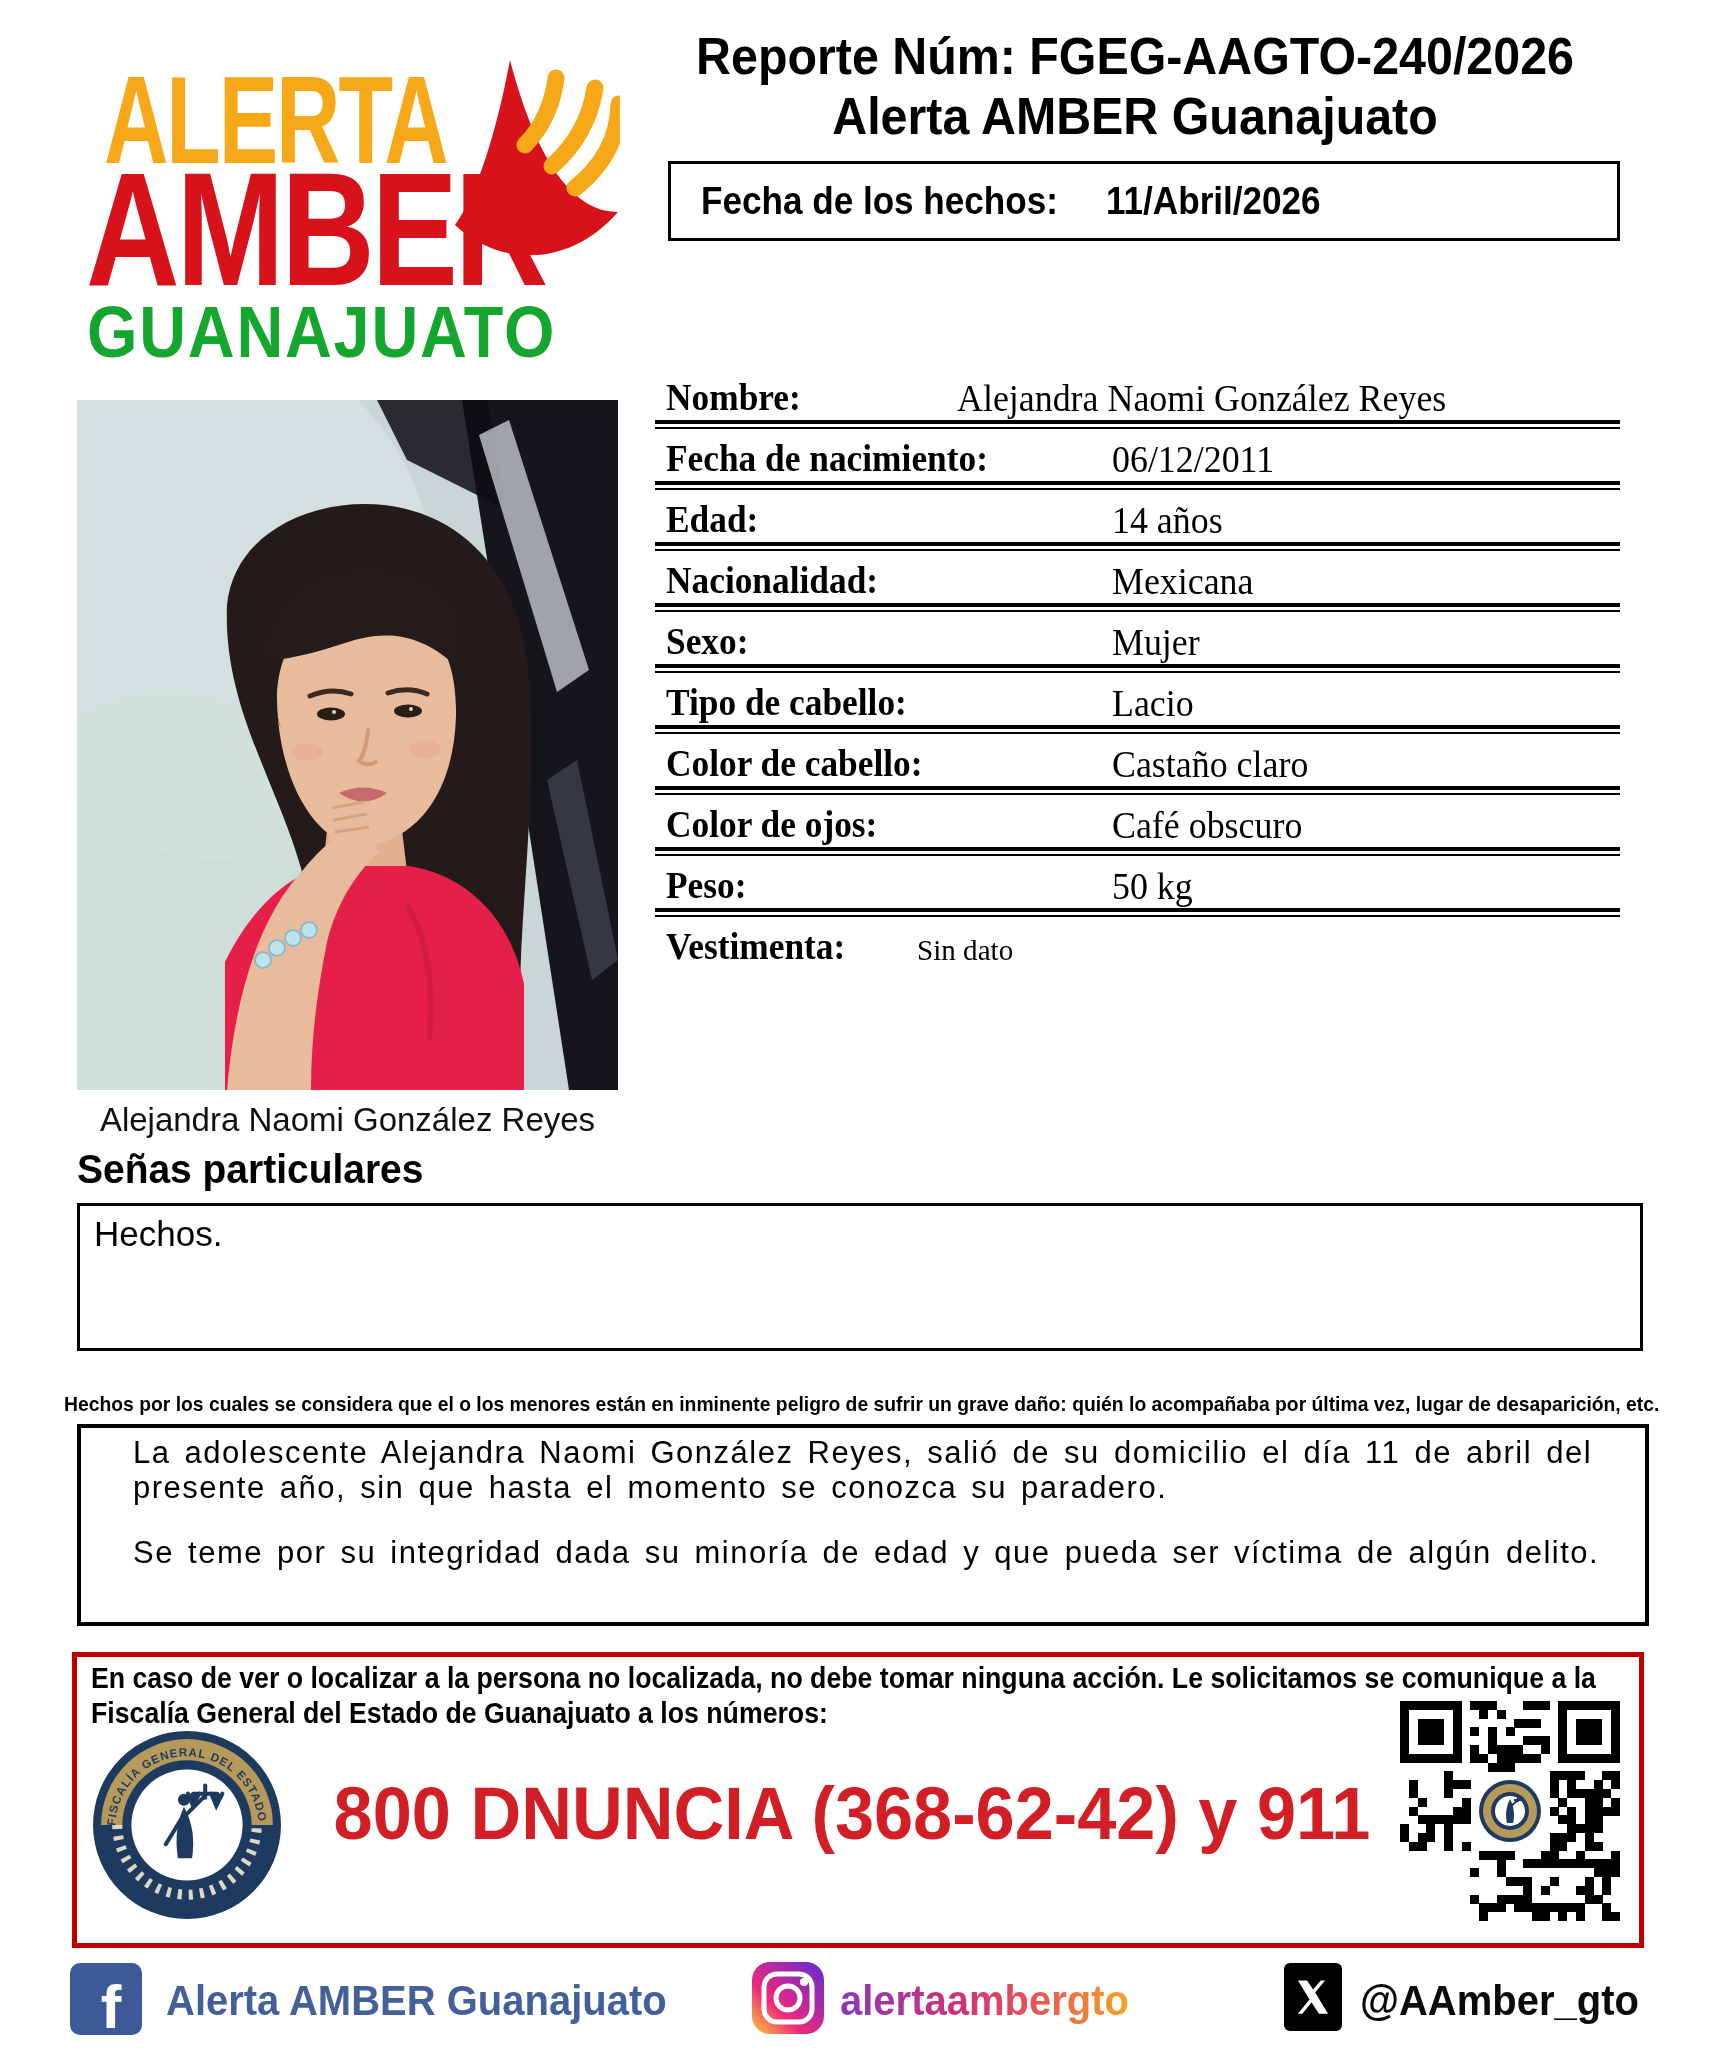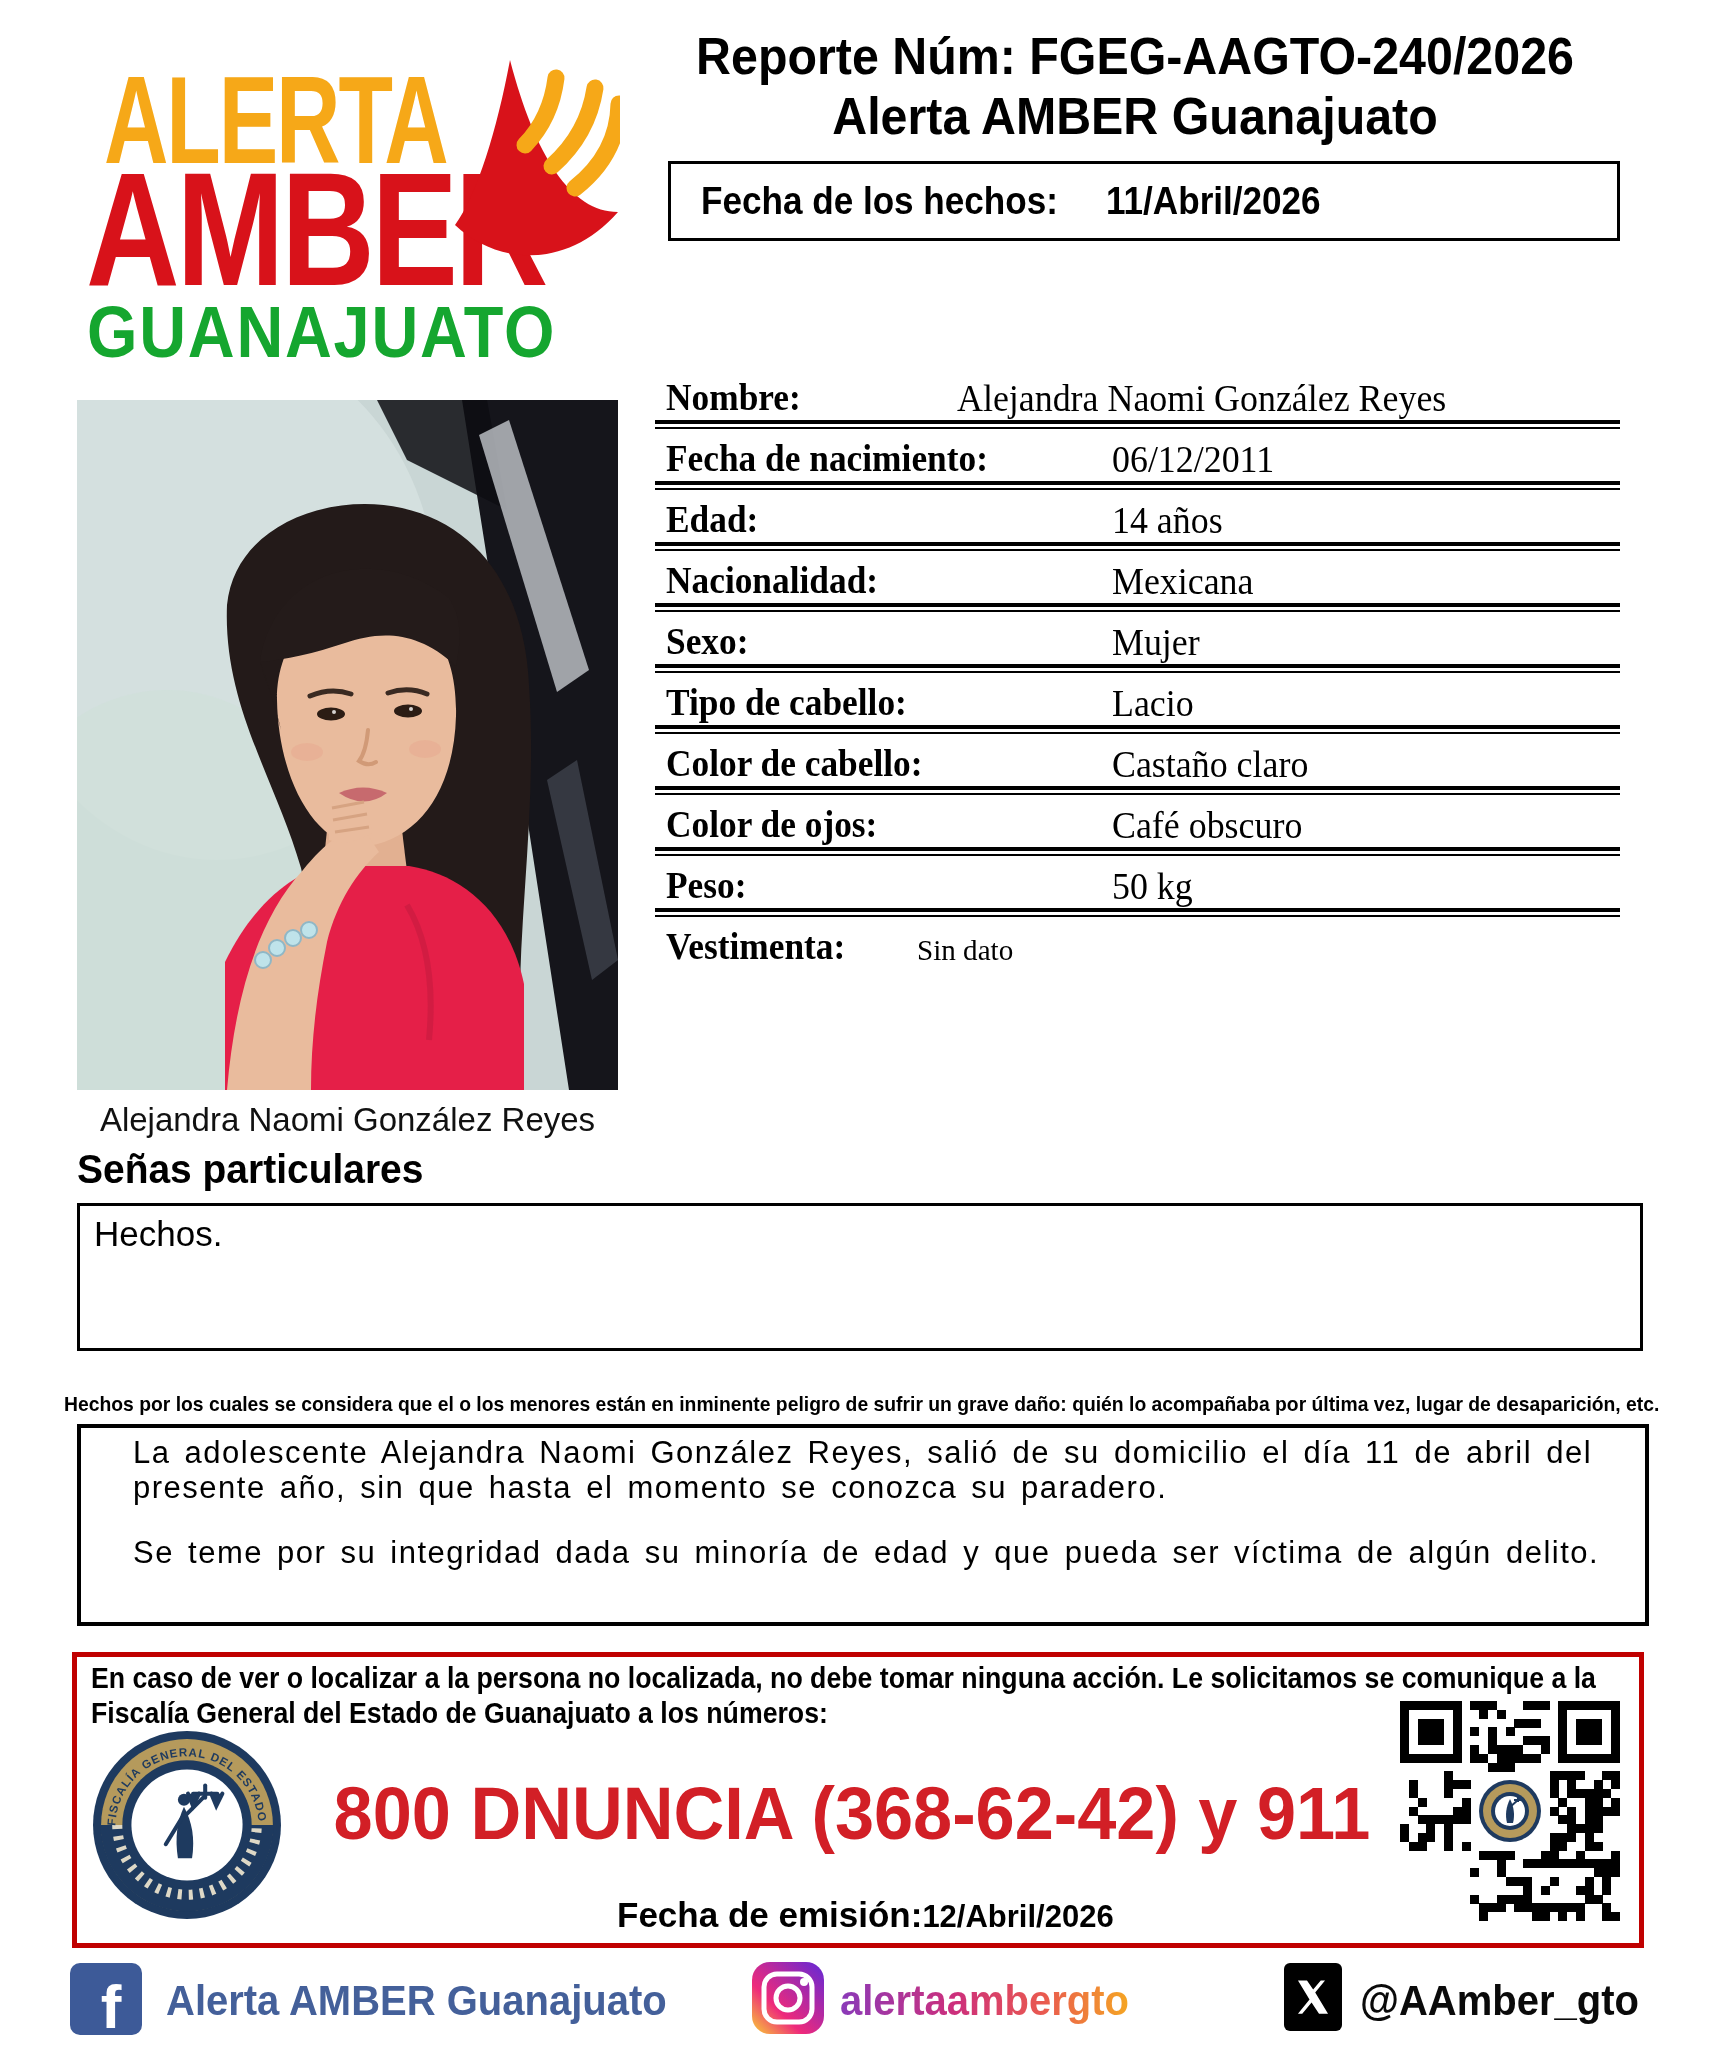--- a/index.html
+++ b/index.html
@@ -254,23 +254,20 @@
         <path d="M113,56 L113,68"></path>
         <path d="M101,64 L125,64"></path>
         <path d="M96,64 L101,76 L107,64" fill="#1E3A5F"></path>
         <path d="M119,64 L124,76 L130,64" fill="#1E3A5F"></path>
         <path d="M90,88 L74,114"></path>
       </g>
     </svg>
 
     <div class="phone">800 DNUNCIA (368-62-42) y 911</div>
 
-    <div class="emission">
-      <span class="el">Fecha de emisión:</span><span class="ev">12/Abril/2026</span>
-    </div>
 
     <div class="qr">
       <span><i style="left:70.4px;top:0.0px"></i><i style="left:79.2px;top:0.0px"></i><i style="left:88.0px;top:0.0px"></i><i style="left:123.2px;top:0.0px"></i><i style="left:132.0px;top:0.0px"></i><i style="left:140.8px;top:0.0px"></i><i style="left:79.2px;top:8.8px"></i><i style="left:96.8px;top:8.8px"></i><i style="left:114.4px;top:17.6px"></i><i style="left:123.2px;top:17.6px"></i><i style="left:132.0px;top:17.6px"></i><i style="left:70.4px;top:26.4px"></i><i style="left:88.0px;top:26.4px"></i><i style="left:105.6px;top:26.4px"></i><i style="left:88.0px;top:35.2px"></i><i style="left:123.2px;top:35.2px"></i><i style="left:132.0px;top:35.2px"></i><i style="left:140.8px;top:35.2px"></i><i style="left:70.4px;top:44.0px"></i><i style="left:88.0px;top:44.0px"></i><i style="left:96.8px;top:44.0px"></i><i style="left:105.6px;top:44.0px"></i><i style="left:114.4px;top:44.0px"></i><i style="left:140.8px;top:44.0px"></i><i style="left:70.4px;top:52.8px"></i><i style="left:79.2px;top:52.8px"></i><i style="left:96.8px;top:52.8px"></i><i style="left:105.6px;top:52.8px"></i><i style="left:114.4px;top:52.8px"></i><i style="left:123.2px;top:52.8px"></i><i style="left:132.0px;top:52.8px"></i><i style="left:88.0px;top:61.6px"></i><i style="left:96.8px;top:61.6px"></i><i style="left:105.6px;top:61.6px"></i><i style="left:44.0px;top:70.4px"></i><i style="left:149.6px;top:70.4px"></i><i style="left:158.4px;top:70.4px"></i><i style="left:167.2px;top:70.4px"></i><i style="left:176.0px;top:70.4px"></i><i style="left:202.4px;top:70.4px"></i><i style="left:211.2px;top:70.4px"></i><i style="left:8.8px;top:79.2px"></i><i style="left:44.0px;top:79.2px"></i><i style="left:52.8px;top:79.2px"></i><i style="left:61.6px;top:79.2px"></i><i style="left:149.6px;top:79.2px"></i><i style="left:167.2px;top:79.2px"></i><i style="left:193.6px;top:79.2px"></i><i style="left:211.2px;top:79.2px"></i><i style="left:8.8px;top:88.0px"></i><i style="left:44.0px;top:88.0px"></i><i style="left:149.6px;top:88.0px"></i><i style="left:167.2px;top:88.0px"></i><i style="left:176.0px;top:88.0px"></i><i style="left:184.8px;top:88.0px"></i><i style="left:193.6px;top:88.0px"></i><i style="left:202.4px;top:88.0px"></i><i style="left:17.6px;top:96.8px"></i><i style="left:61.6px;top:96.8px"></i><i style="left:158.4px;top:96.8px"></i><i style="left:184.8px;top:96.8px"></i><i style="left:193.6px;top:96.8px"></i><i style="left:211.2px;top:96.8px"></i><i style="left:8.8px;top:105.6px"></i><i style="left:52.8px;top:105.6px"></i><i style="left:61.6px;top:105.6px"></i><i style="left:149.6px;top:105.6px"></i><i style="left:167.2px;top:105.6px"></i><i style="left:184.8px;top:105.6px"></i><i style="left:193.6px;top:105.6px"></i><i style="left:202.4px;top:105.6px"></i><i style="left:211.2px;top:105.6px"></i><i style="left:17.6px;top:114.4px"></i><i style="left:26.4px;top:114.4px"></i><i style="left:35.2px;top:114.4px"></i><i style="left:44.0px;top:114.4px"></i><i style="left:52.8px;top:114.4px"></i><i style="left:61.6px;top:114.4px"></i><i style="left:158.4px;top:114.4px"></i><i style="left:167.2px;top:114.4px"></i><i style="left:184.8px;top:114.4px"></i><i style="left:193.6px;top:114.4px"></i><i style="left:0.0px;top:123.2px"></i><i style="left:26.4px;top:123.2px"></i><i style="left:44.0px;top:123.2px"></i><i style="left:167.2px;top:123.2px"></i><i style="left:176.0px;top:123.2px"></i><i style="left:184.8px;top:123.2px"></i><i style="left:193.6px;top:123.2px"></i><i style="left:0.0px;top:132.0px"></i><i style="left:17.6px;top:132.0px"></i><i style="left:26.4px;top:132.0px"></i><i style="left:44.0px;top:132.0px"></i><i style="left:149.6px;top:132.0px"></i><i style="left:158.4px;top:132.0px"></i><i style="left:167.2px;top:132.0px"></i><i style="left:184.8px;top:132.0px"></i><i style="left:8.8px;top:140.8px"></i><i style="left:17.6px;top:140.8px"></i><i style="left:44.0px;top:140.8px"></i><i style="left:61.6px;top:140.8px"></i><i style="left:149.6px;top:140.8px"></i><i style="left:158.4px;top:140.8px"></i><i style="left:184.8px;top:140.8px"></i><i style="left:193.6px;top:140.8px"></i><i style="left:79.2px;top:149.6px"></i><i style="left:88.0px;top:149.6px"></i><i style="left:96.8px;top:149.6px"></i><i style="left:105.6px;top:149.6px"></i><i style="left:140.8px;top:149.6px"></i><i style="left:149.6px;top:149.6px"></i><i style="left:176.0px;top:149.6px"></i><i style="left:211.2px;top:149.6px"></i><i style="left:96.8px;top:158.4px"></i><i style="left:123.2px;top:158.4px"></i><i style="left:132.0px;top:158.4px"></i><i style="left:140.8px;top:158.4px"></i><i style="left:149.6px;top:158.4px"></i><i style="left:158.4px;top:158.4px"></i><i style="left:167.2px;top:158.4px"></i><i style="left:176.0px;top:158.4px"></i><i style="left:184.8px;top:158.4px"></i><i style="left:193.6px;top:158.4px"></i><i style="left:202.4px;top:158.4px"></i><i style="left:211.2px;top:158.4px"></i><i style="left:70.4px;top:167.2px"></i><i style="left:96.8px;top:167.2px"></i><i style="left:193.6px;top:167.2px"></i><i style="left:202.4px;top:167.2px"></i><i style="left:211.2px;top:167.2px"></i><i style="left:105.6px;top:176.0px"></i><i style="left:114.4px;top:176.0px"></i><i style="left:123.2px;top:176.0px"></i><i style="left:149.6px;top:176.0px"></i><i style="left:184.8px;top:176.0px"></i><i style="left:202.4px;top:176.0px"></i><i style="left:123.2px;top:184.8px"></i><i style="left:140.8px;top:184.8px"></i><i style="left:176.0px;top:184.8px"></i><i style="left:184.8px;top:184.8px"></i><i style="left:202.4px;top:184.8px"></i><i style="left:70.4px;top:193.6px"></i><i style="left:96.8px;top:193.6px"></i><i style="left:105.6px;top:193.6px"></i><i style="left:114.4px;top:193.6px"></i><i style="left:123.2px;top:193.6px"></i><i style="left:184.8px;top:193.6px"></i><i style="left:193.6px;top:193.6px"></i><i style="left:79.2px;top:202.4px"></i><i style="left:88.0px;top:202.4px"></i><i style="left:96.8px;top:202.4px"></i><i style="left:114.4px;top:202.4px"></i><i style="left:123.2px;top:202.4px"></i><i style="left:132.0px;top:202.4px"></i><i style="left:140.8px;top:202.4px"></i><i style="left:149.6px;top:202.4px"></i><i style="left:158.4px;top:202.4px"></i><i style="left:167.2px;top:202.4px"></i><i style="left:176.0px;top:202.4px"></i><i style="left:202.4px;top:202.4px"></i><i style="left:79.2px;top:211.2px"></i><i style="left:132.0px;top:211.2px"></i><i style="left:140.8px;top:211.2px"></i><i style="left:158.4px;top:211.2px"></i><i style="left:176.0px;top:211.2px"></i><i style="left:202.4px;top:211.2px"></i><i style="left:211.2px;top:211.2px"></i></span>
       <span class="qf tl"></span>
       <span class="qf tr"></span>
       <span class="qf bl"></span>
       <span class="qr-seal">
         <svg width="64" height="64" viewBox="0 0 64 64">
           <circle cx="32" cy="32" r="31" fill="#1E3A5F"></circle>
           <circle cx="32" cy="32" r="27" fill="#B59A5C"></circle>

